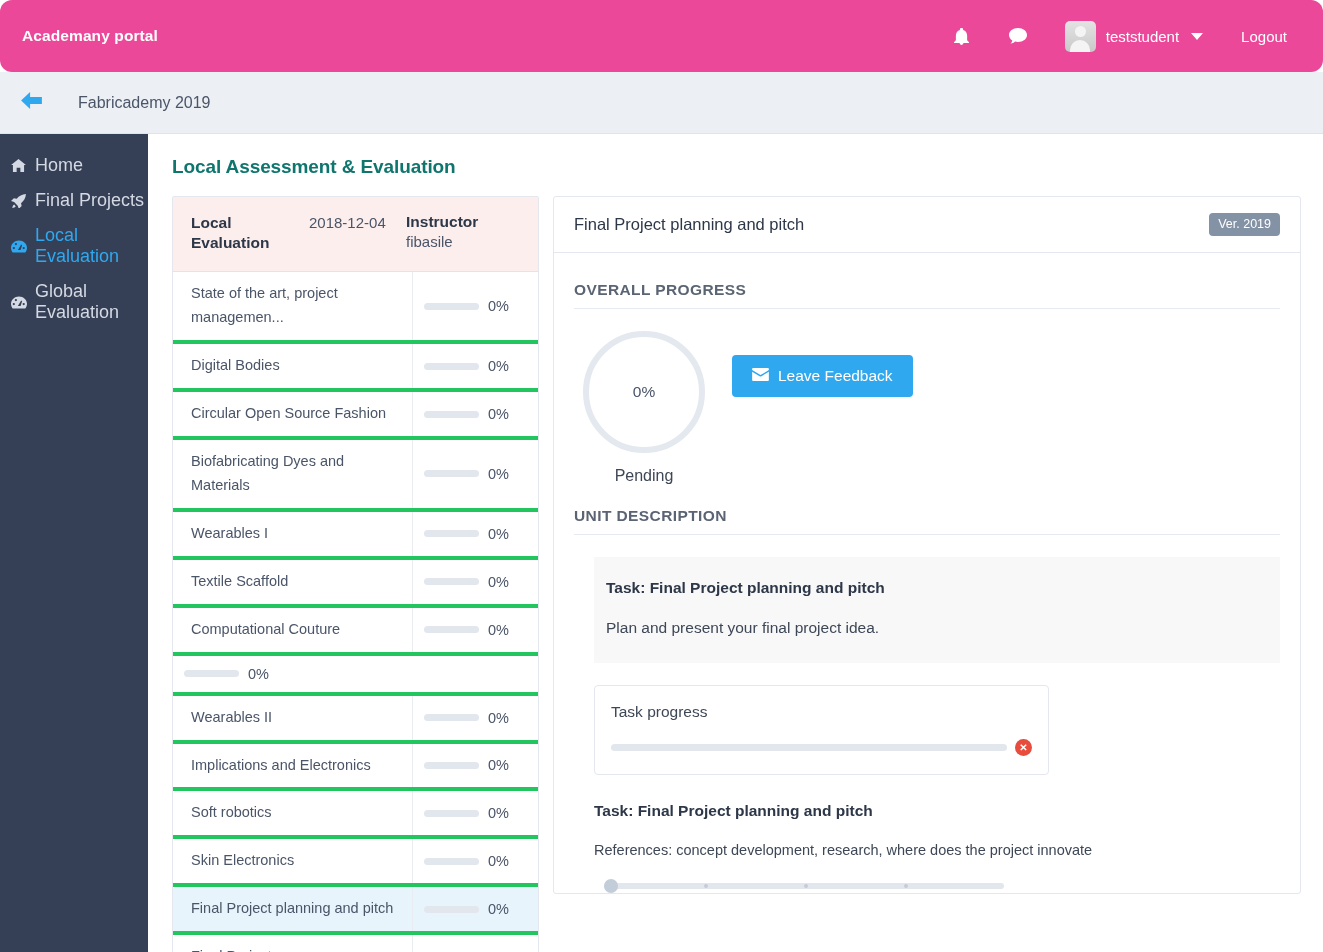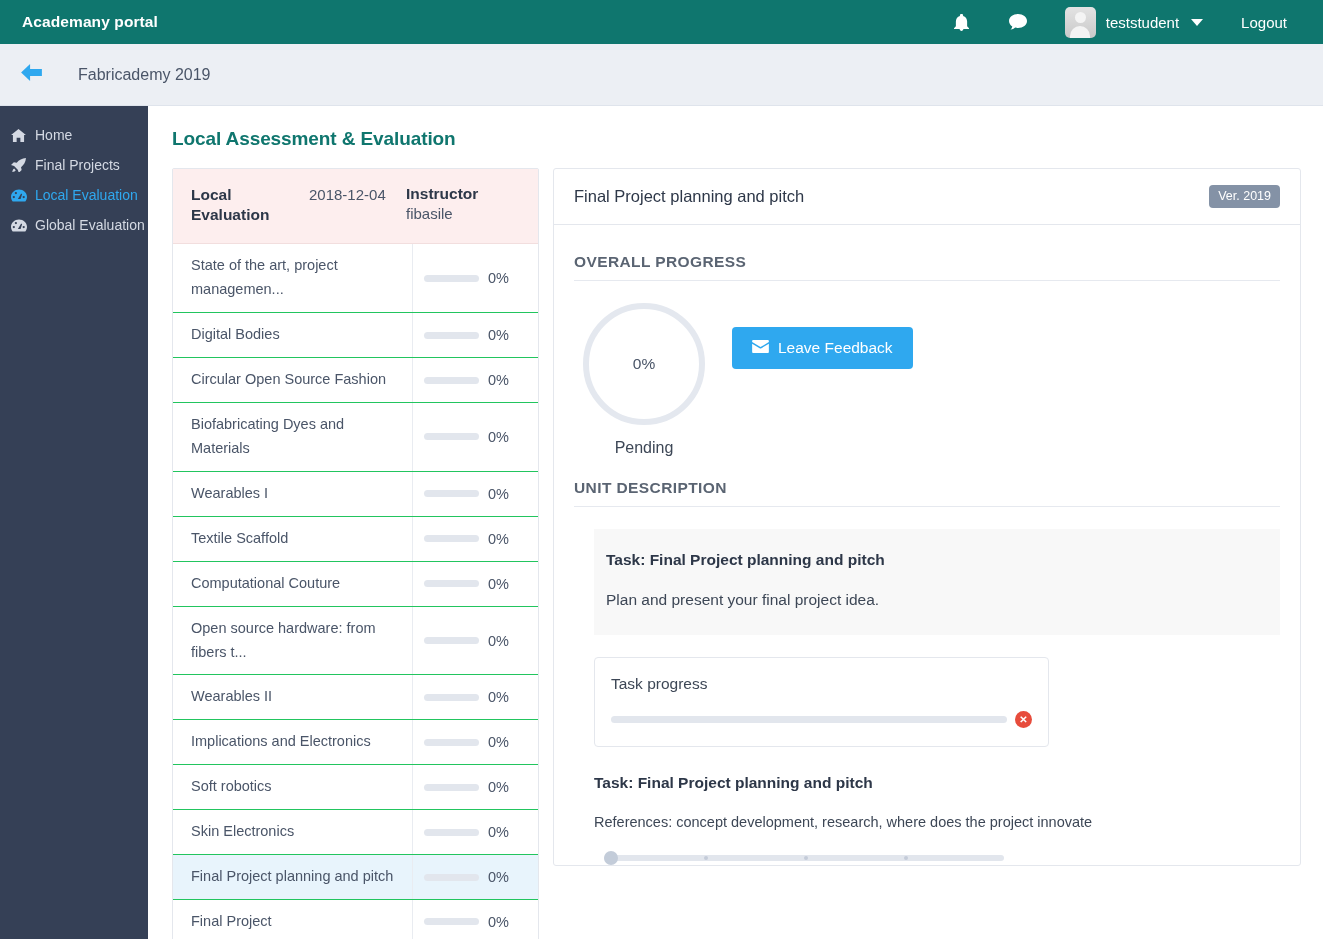--- a/index.html
+++ b/index.html
@@ -5,27 +5,28 @@
   * { box-sizing: border-box; margin: 0; padding: 0; }
   html, body {
     width: 1323px; height: 952px;
     font-family: "Liberation Sans", sans-serif;
     background: #ffffff;
     overflow: hidden;
   }
 
   
   .navbar {
-    height: 44px;
-    background: #0f766e;
+    height: 72px;
+    background: #ec4899;
     display: flex;
     align-items: center;
     padding: 0 22px 0 22px;
     position: relative;
     z-index: 5;
+    border-radius: 12px;
   }
   .brand {
     color: #ffffff;
     font-size: 15.5px;
     font-weight: bold;
     letter-spacing: .1px;
   }
   .nav-right {
     margin-left: auto;
     display: flex;
@@ -122,21 +123,21 @@
     background: #354056;
     flex: none;
     padding-top: 14px;
   }
   .side-item {
     display: flex;
     align-items: center;
     gap: 8px;
     padding: 7px 0 7px 10px;
     color: #d4d9e3;
-    font-size: 14px;
+    font-size: 18px;
     cursor: pointer;
   }
   .side-item.active { color: #2fa8ef; }
   .side-item.active .side-ico { color: #2fa8ef; }
   .side-ico {
     width: 17px; height: 15px;
     display: flex; align-items: center; justify-content: center;
     color: #d4d9e3;
     flex: none;
   }
@@ -174,21 +175,21 @@
   }
   .eh-left { width: 118px; }
   .eh-title { font-size: 15.5px; font-weight: bold; color: #2d3748; line-height: 1.3; }
   .eh-date { font-size: 15px; color: #4a5568; flex: 1; padding-top: 1px; }
   .eh-right { width: 118px; }
   .eh-instructor { font-size: 15.5px; font-weight: bold; color: #2d3748; }
   .eh-instructor-name { font-size: 15px; color: #4a5568; margin-top: 2px; }
 
   .erow {
     display: flex;
-    border-bottom: 1px solid #22c55e;
+    border-bottom: 4px solid #22c55e;
     min-height: 40px;
     cursor: pointer;
   }
   .erow:last-child { border-bottom: none; }
   .erow.selected { background: #e8f4fc; }
   .erow-name {
     flex: 1;
     padding: 10px 14px 10px 18px;
     font-size: 14.5px;
     color: #4a5568;
@@ -474,21 +475,20 @@
             <div class="erow">
               <div class="erow-name">Computational Couture</div>
               <div class="erow-prog">
                 <div class="bar-track">
                   <div class="bar-fill" style="width: 0%;"></div>
                 </div>
                 <div class="pct">0%</div>
               </div>
             </div>
             <div class="erow">
-              <div class="erow-name">Open source hardware: from fibers t...</div>
               <div class="erow-prog">
                 <div class="bar-track">
                   <div class="bar-fill" style="width: 0%;"></div>
                 </div>
                 <div class="pct">0%</div>
               </div>
             </div>
             <div class="erow">
               <div class="erow-name">Wearables II</div>
               <div class="erow-prog">

